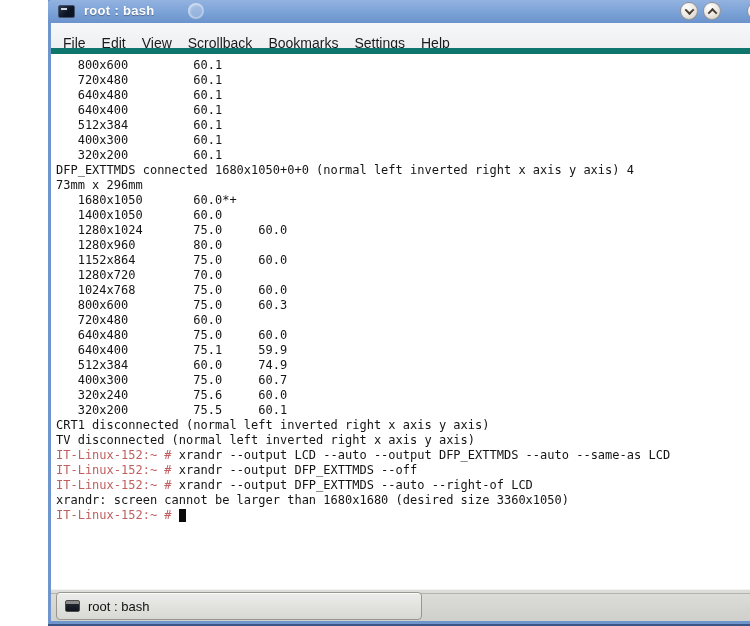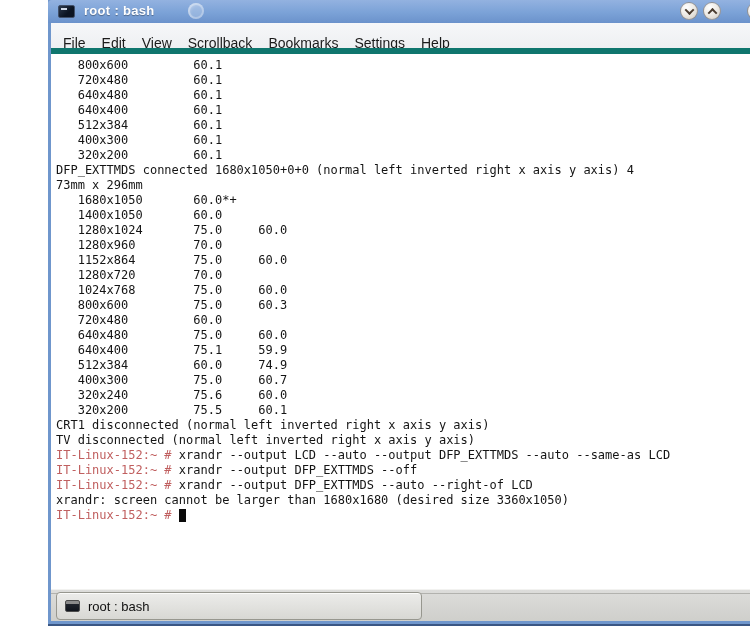--- a/index.html
+++ b/index.html
@@ -158,21 +158,21 @@
       <div class="term-line"><span class="seg-fg">   640x480         60.1</span></div>
       <div class="term-line"><span class="seg-fg">   640x400         60.1</span></div>
       <div class="term-line"><span class="seg-fg">   512x384         60.1</span></div>
       <div class="term-line"><span class="seg-fg">   400x300         60.1</span></div>
       <div class="term-line"><span class="seg-fg">   320x200         60.1</span></div>
       <div class="term-line"><span class="seg-fg">DFP_EXTTMDS connected 1680x1050+0+0 (normal left inverted right x axis y axis) 4</span></div>
       <div class="term-line"><span class="seg-fg">73mm x 296mm</span></div>
       <div class="term-line"><span class="seg-fg">   1680x1050       60.0*+</span></div>
       <div class="term-line"><span class="seg-fg">   1400x1050       60.0</span></div>
       <div class="term-line"><span class="seg-fg">   1280x1024       75.0     60.0</span></div>
-      <div class="term-line"><span class="seg-fg">   1280x960        70.0</span></div>
+      <div class="term-line"><span class="seg-fg">   1280x960        80.0</span></div>
       <div class="term-line"><span class="seg-fg">   1152x864        75.0     60.0</span></div>
       <div class="term-line"><span class="seg-fg">   1280x720        70.0</span></div>
       <div class="term-line"><span class="seg-fg">   1024x768        75.0     60.0</span></div>
       <div class="term-line"><span class="seg-fg">   800x600         75.0     60.3</span></div>
       <div class="term-line"><span class="seg-fg">   720x480         60.0</span></div>
       <div class="term-line"><span class="seg-fg">   640x480         75.0     60.0</span></div>
       <div class="term-line"><span class="seg-fg">   640x400         75.1     59.9</span></div>
       <div class="term-line"><span class="seg-fg">   512x384         60.0     74.9</span></div>
       <div class="term-line"><span class="seg-fg">   400x300         75.0     60.7</span></div>
       <div class="term-line"><span class="seg-fg">   320x240         75.6     60.0</span></div>

